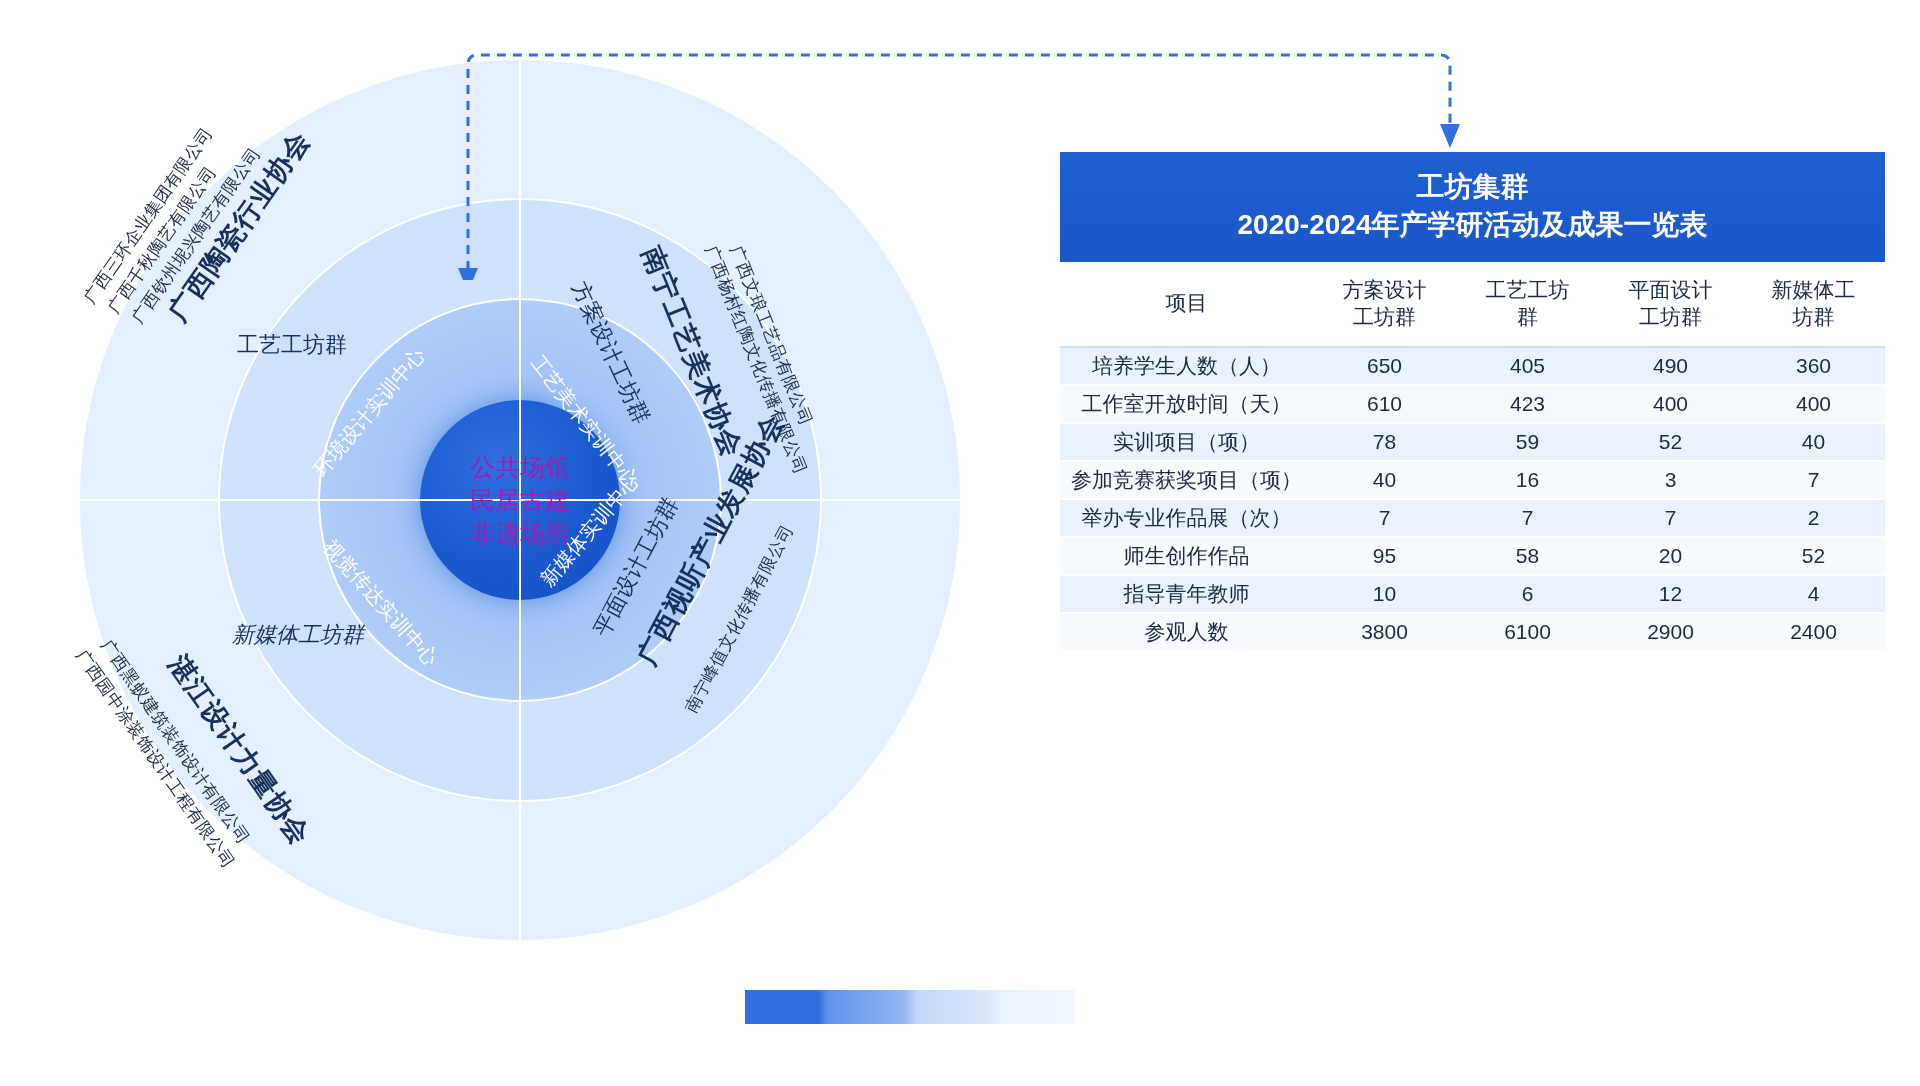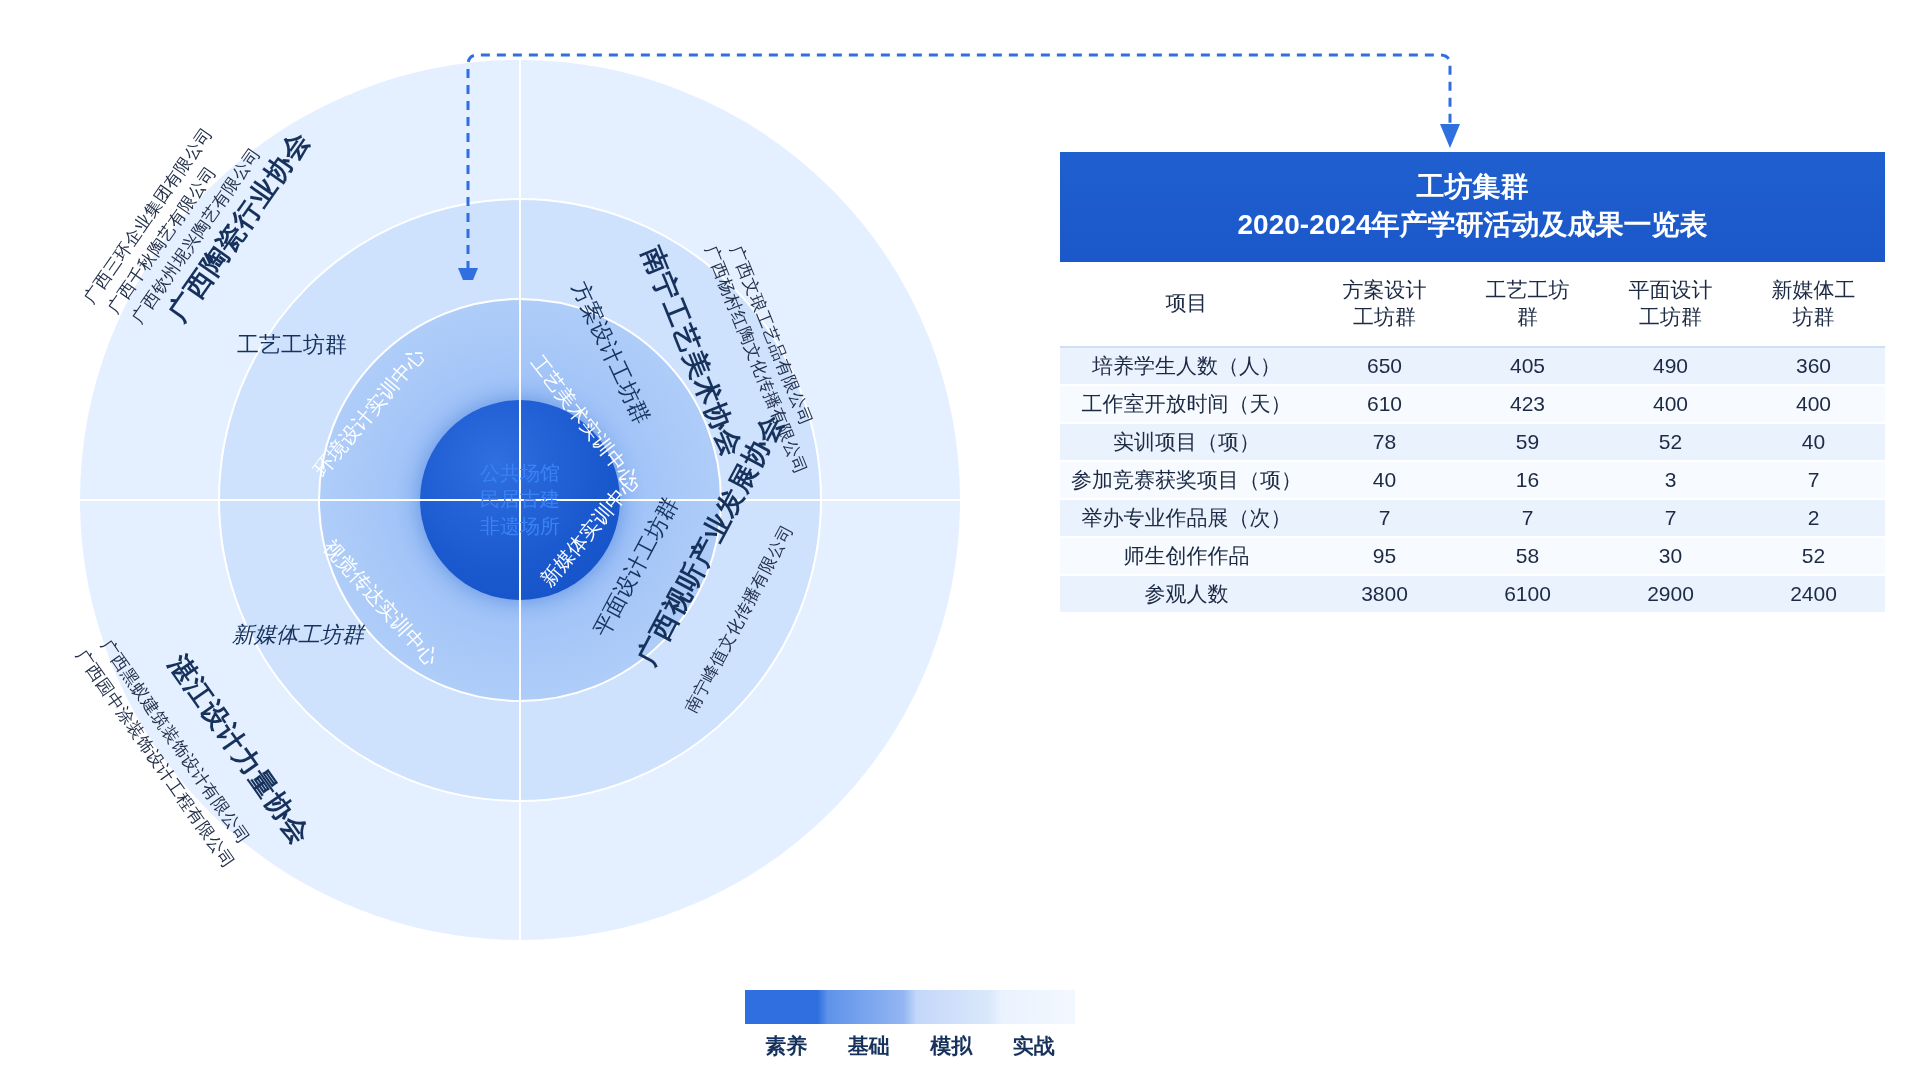--- a/index.html
+++ b/index.html
@@ -54,22 +54,22 @@
     height: 200px;
     background: radial-gradient(circle at 38% 32%, #2f6fe0 0%, #1b59cf 55%, #1350c4 100%);
     box-shadow: 0 0 22px rgba(26,90,200,0.45);
   }
   #core-label {
     position: absolute;
     left: 50%;
     top: 50%;
     transform: translate(-50%, -50%);
     text-align: center;
-    color: #3b82f6;
-    font-size: 20px;
+    color: #a21caf;
+    font-size: 25px;
     line-height: 1.32;
     font-weight: 500;
     white-space: nowrap;
     z-index: 12;
   }
   .crosshair {
     position: absolute;
     background: #ffffff;
     z-index: 3;
   }
@@ -244,26 +244,20 @@
   <div class="lbl company" style="left:105px; top:630px; transform:rotate(55deg); transform-origin:left center;">广西黑蚁建筑装饰设计有限公司</div>
   <div class="lbl company" style="left:80px; top:640px; transform:rotate(55deg); transform-origin:left center;">广西园中涂装饰设计工程有限公司</div>
 
   <div class="lbl assoc" style="left:645px; top:645px; transform:rotate(-62deg); transform-origin:left center;">广西视听产业发展协会</div>
   <div class="lbl company" style="left:690px; top:700px; transform:rotate(-62deg); transform-origin:left center;">南宁峰值文化传播有限公司</div>
 
 </div>
 
 <div id="legend">
   <div id="legend-bar"></div>
-  <div id="legend-labels">
-    <span>素养</span>
-    <span>基础</span>
-    <span>模拟</span>
-    <span>实战</span>
-  </div>
 </div>
 
 <svg id="connector" viewBox="0 0 1070 250">
   <path d="M 38 240 L 38 35 Q 38 25 48 25 L 1010 25 Q 1020 25 1020 35 L 1020 95" fill="none" stroke="#2f6fe0" stroke-width="3" stroke-dasharray="9,7"></path>
   <polygon points="38,262 28,238 48,238" fill="#2f6fe0"></polygon>
   <polygon points="1020,118 1010,94 1030,94" fill="#2f6fe0"></polygon>
 </svg>
 
 <div id="table-wrap">
   <div id="table-title">
@@ -327,22 +321,29 @@
         <td>举办专业作品展（次）</td>
         <td>7</td>
         <td>7</td>
         <td>7</td>
         <td>2</td>
       </tr>
       <tr>
         <td>师生创作作品</td>
         <td>95</td>
         <td>58</td>
-        <td>30</td>
+        <td>20</td>
         <td>52</td>
+      </tr>
+      <tr>
+        <td>指导青年教师</td>
+        <td>10</td>
+        <td>6</td>
+        <td>12</td>
+        <td>4</td>
       </tr>
       <tr>
         <td>参观人数</td>
         <td>3800</td>
         <td>6100</td>
         <td>2900</td>
         <td>2400</td>
       </tr>
     </tbody>
   </table>

